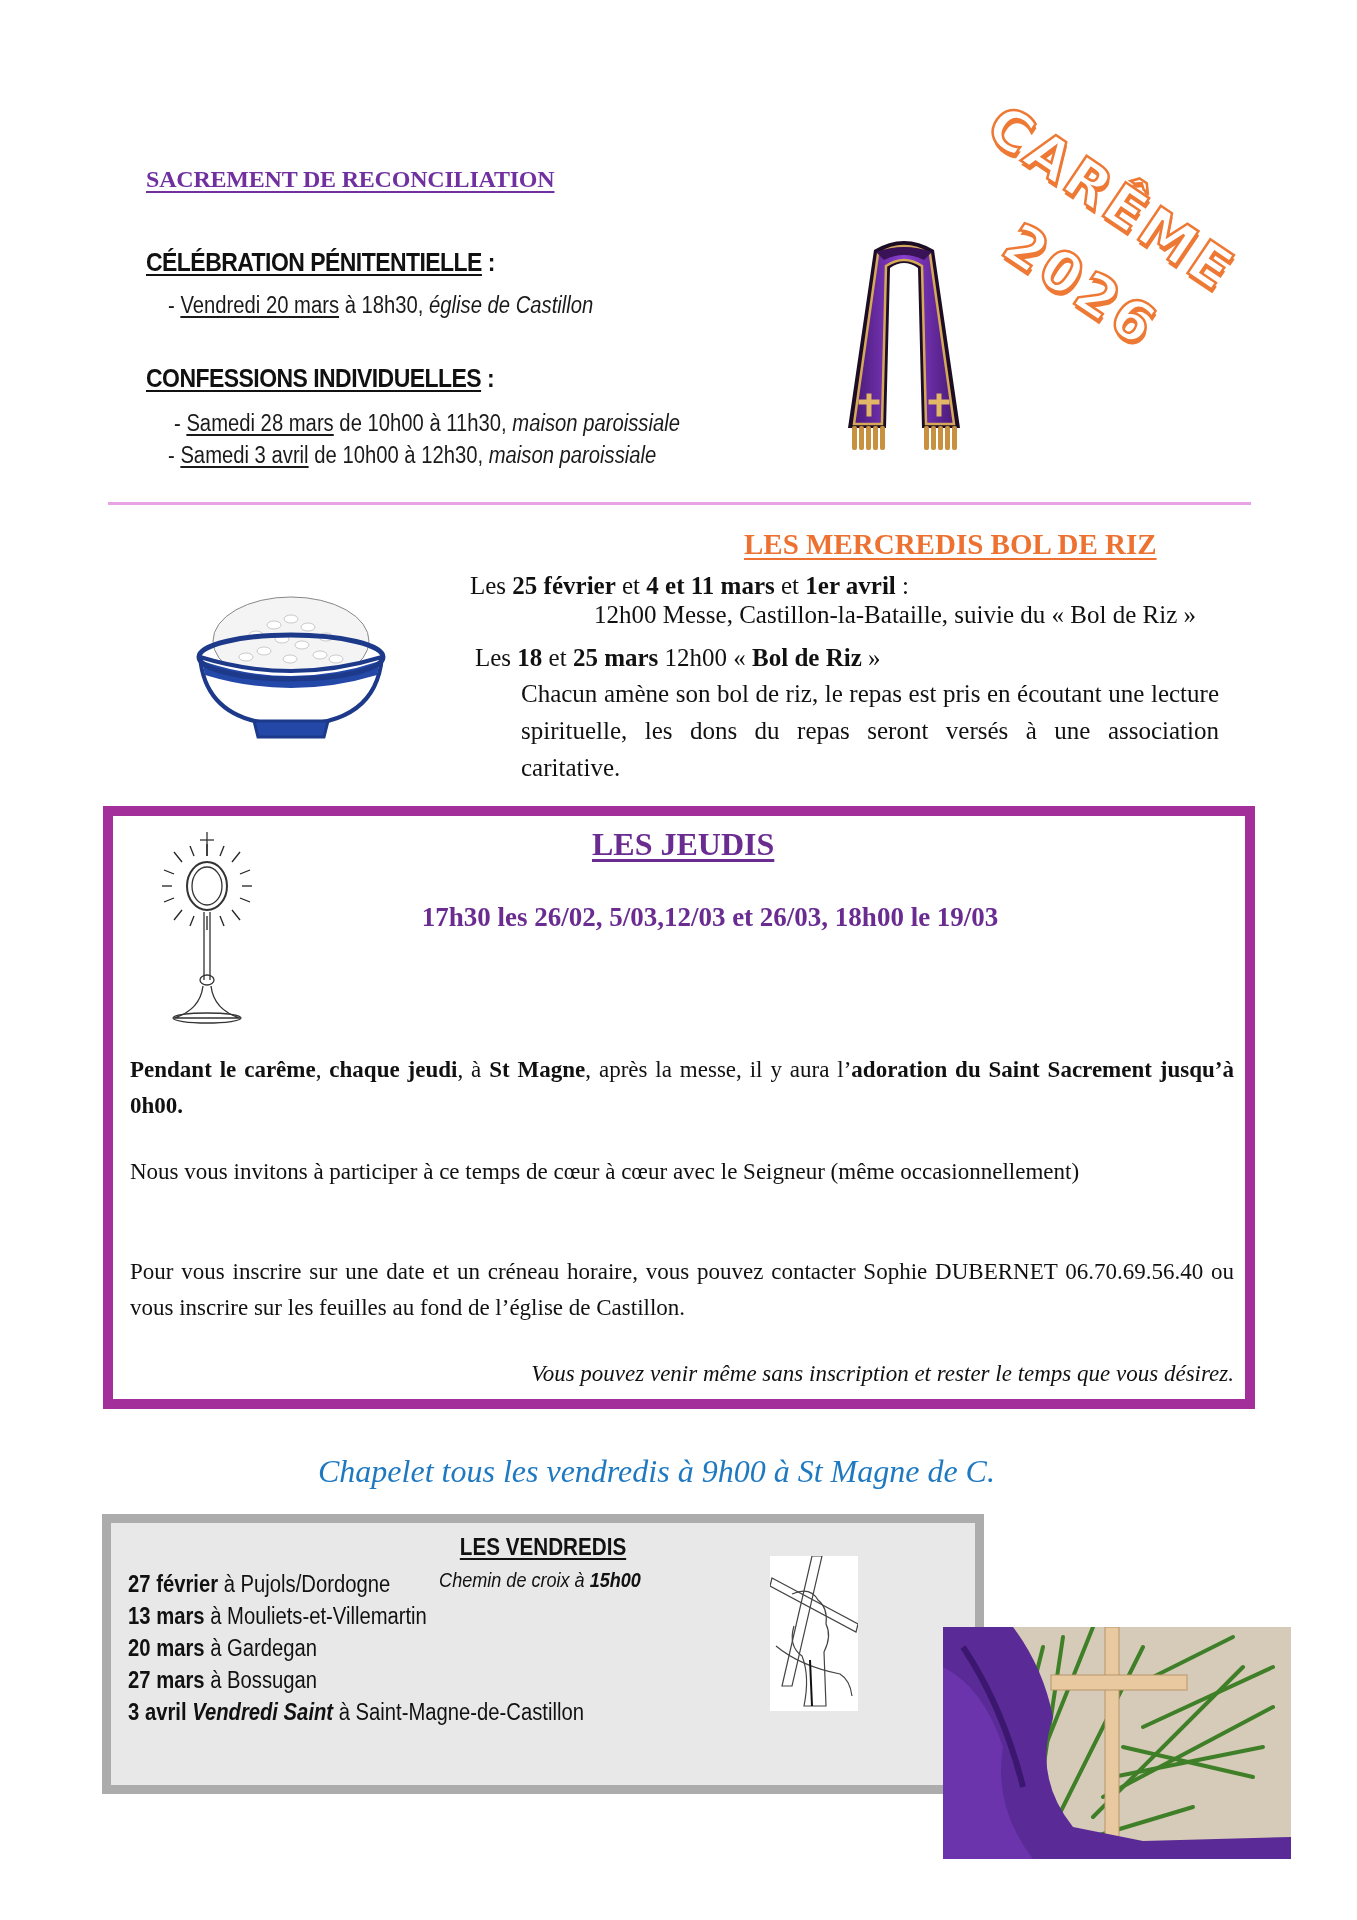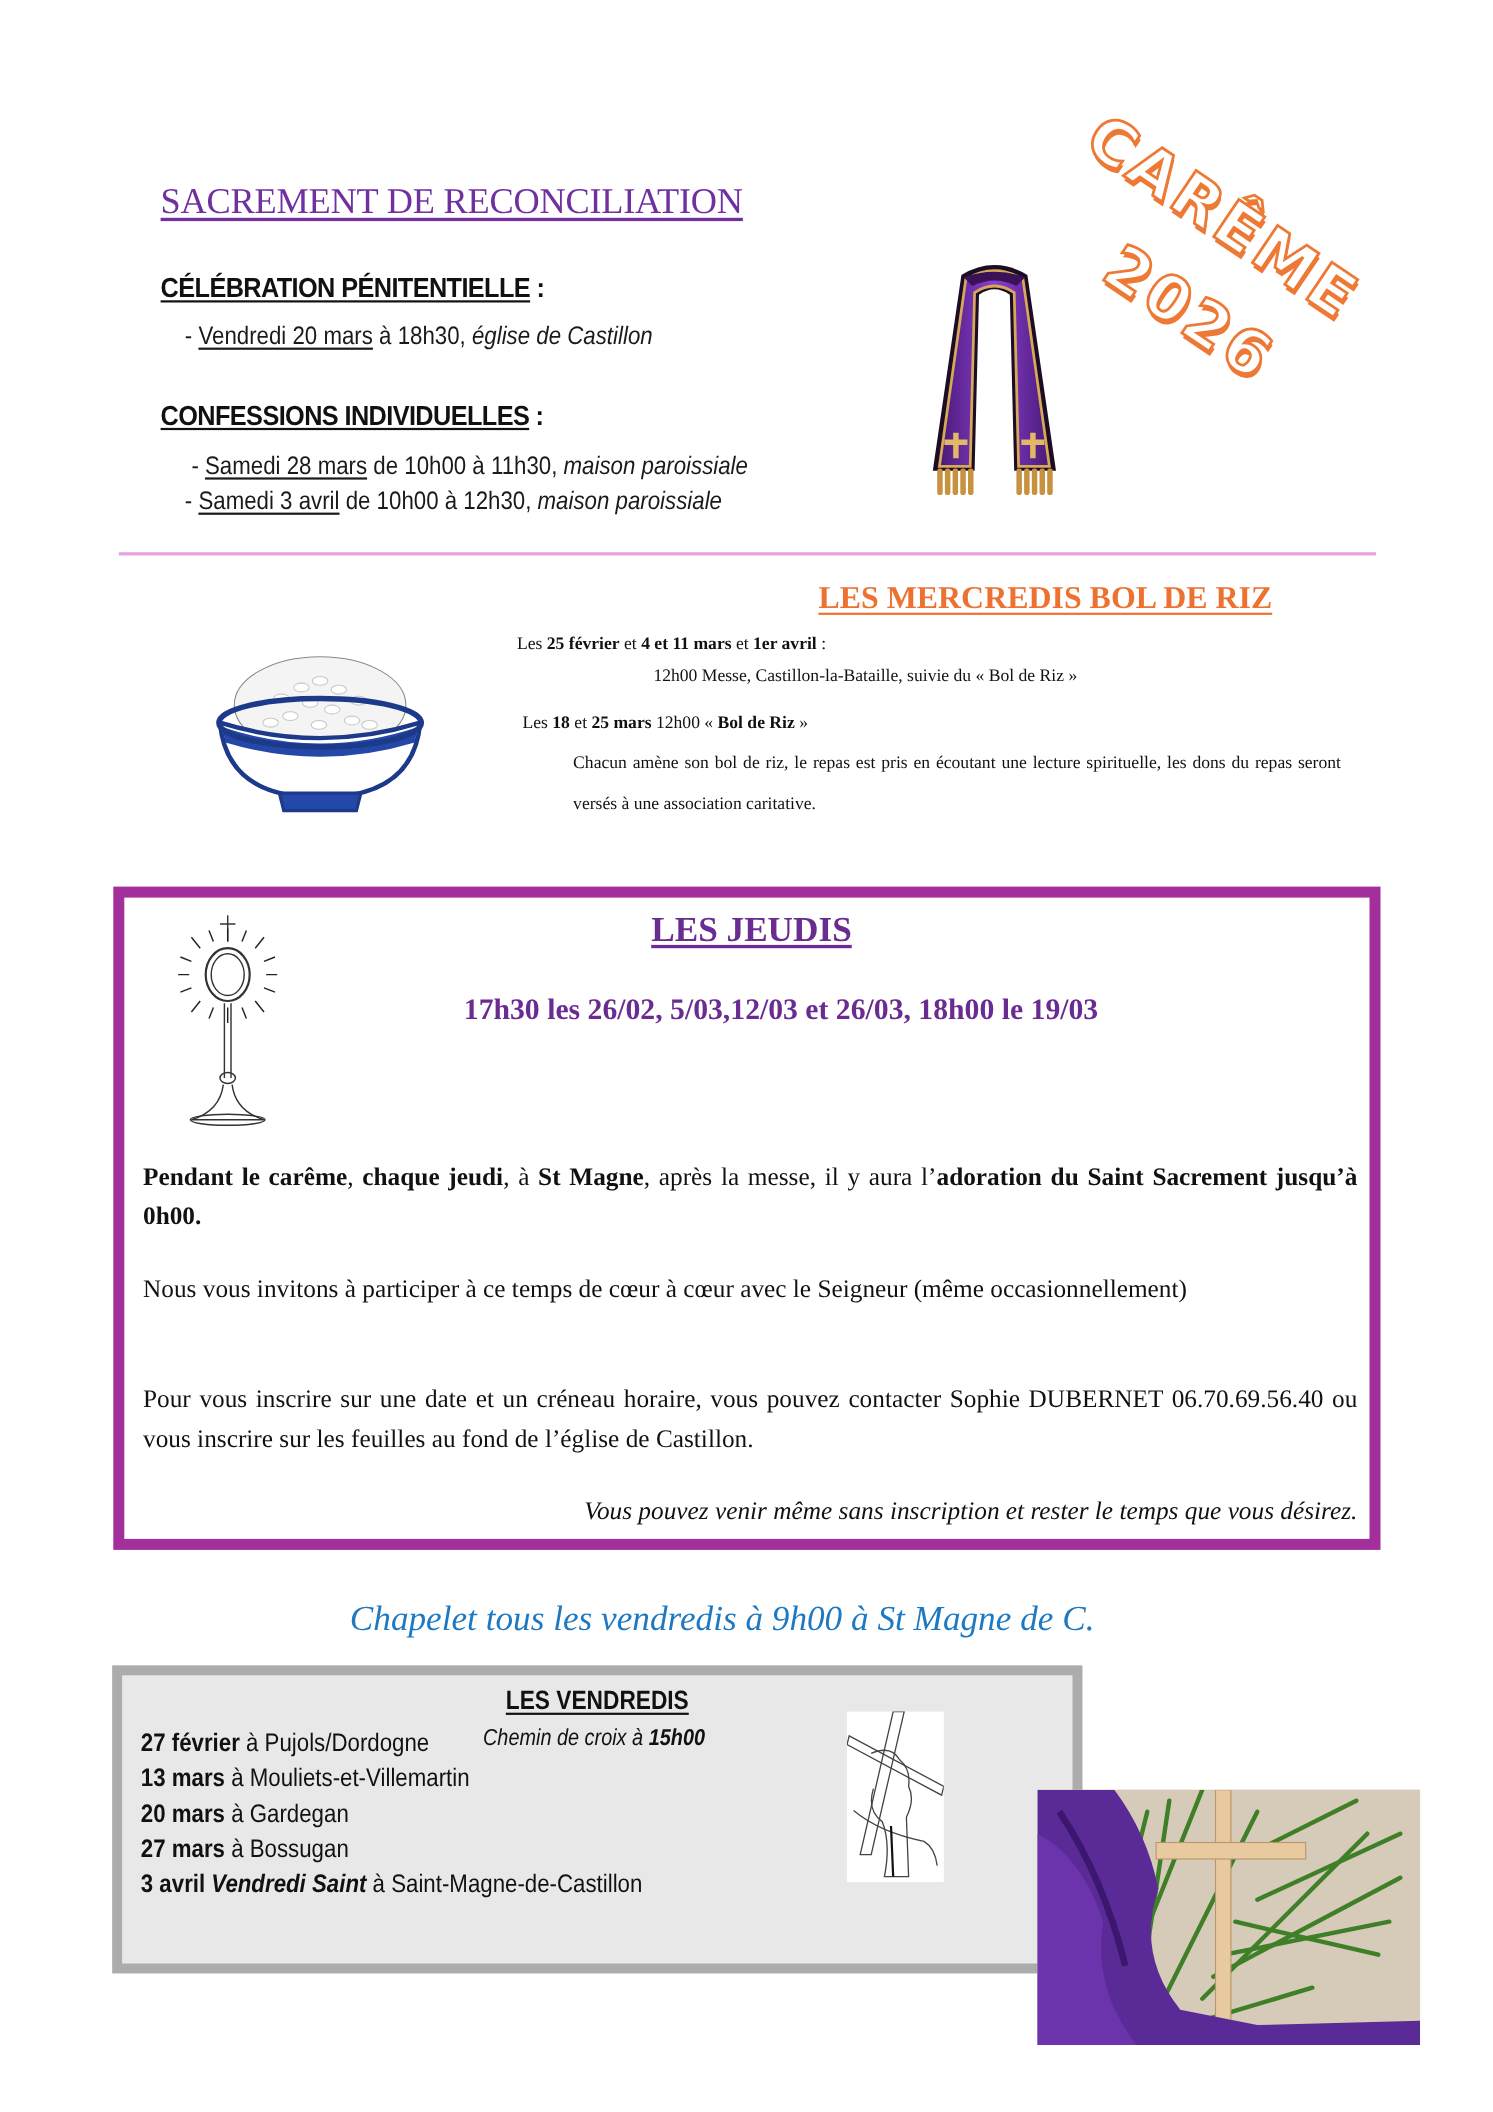--- a/index.html
+++ b/index.html
@@ -3,21 +3,21 @@
 <meta charset="utf-8">
 <style>
   * { box-sizing: border-box; margin: 0; padding: 0; }
   html, body { width: 1357px; height: 1920px; background: #ffffff; overflow: hidden; }
   body { position: relative; font-family: "Liberation Serif", serif; color: #111; }
 
   .abs { position: absolute; }
 
   
   .title-purple {
-    font-family: "Liberation Serif", serif; font-weight: normal; font-size: 33px;
+    font-family: "Liberation Serif", serif; font-weight: bold; font-size: 24px;
     color: #7030a0; text-decoration: underline; text-underline-offset: 4px; letter-spacing: -0.2px;
   }
   .sub-heading {
     font-family: "Liberation Sans", sans-serif; font-weight: bold; font-size: 25px;
     color: #111; letter-spacing: -0.6px; transform: scaleX(0.92); transform-origin: left;
   }
   .sub-heading .u { text-decoration: underline; text-underline-offset: 3px; }
   .cal-line {
     font-family: "Liberation Sans", sans-serif; font-size: 23px; color: #1a1a1a;
     transform: scaleX(0.88); transform-origin: left; white-space: nowrap;
@@ -35,21 +35,21 @@
   }
 
   
   .divider { height: 3px; background: #e7a3e4; }
 
   
   .title-orange {
     font-family: "Liberation Serif", serif; font-weight: bold; font-size: 29px;
     color: #ed7231; text-decoration: underline; text-underline-offset: 4px;
   }
-  .body-serif { font-family: "Liberation Serif", serif; font-size: 16px; color: #111; line-height: 37px; }
+  .body-serif { font-family: "Liberation Serif", serif; font-size: 25px; color: #111; line-height: 37px; }
   .justify { text-align: justify; text-align-last: left; }
 
   
   .jeudis-box {
     border: 10px solid #a3309a; background: #fff;
   }
   .title-purple-sm {
     font-family: "Liberation Serif", serif; font-weight: bold; font-size: 32px;
     color: #6a2c91; text-decoration: underline; text-underline-offset: 4px;
   }

